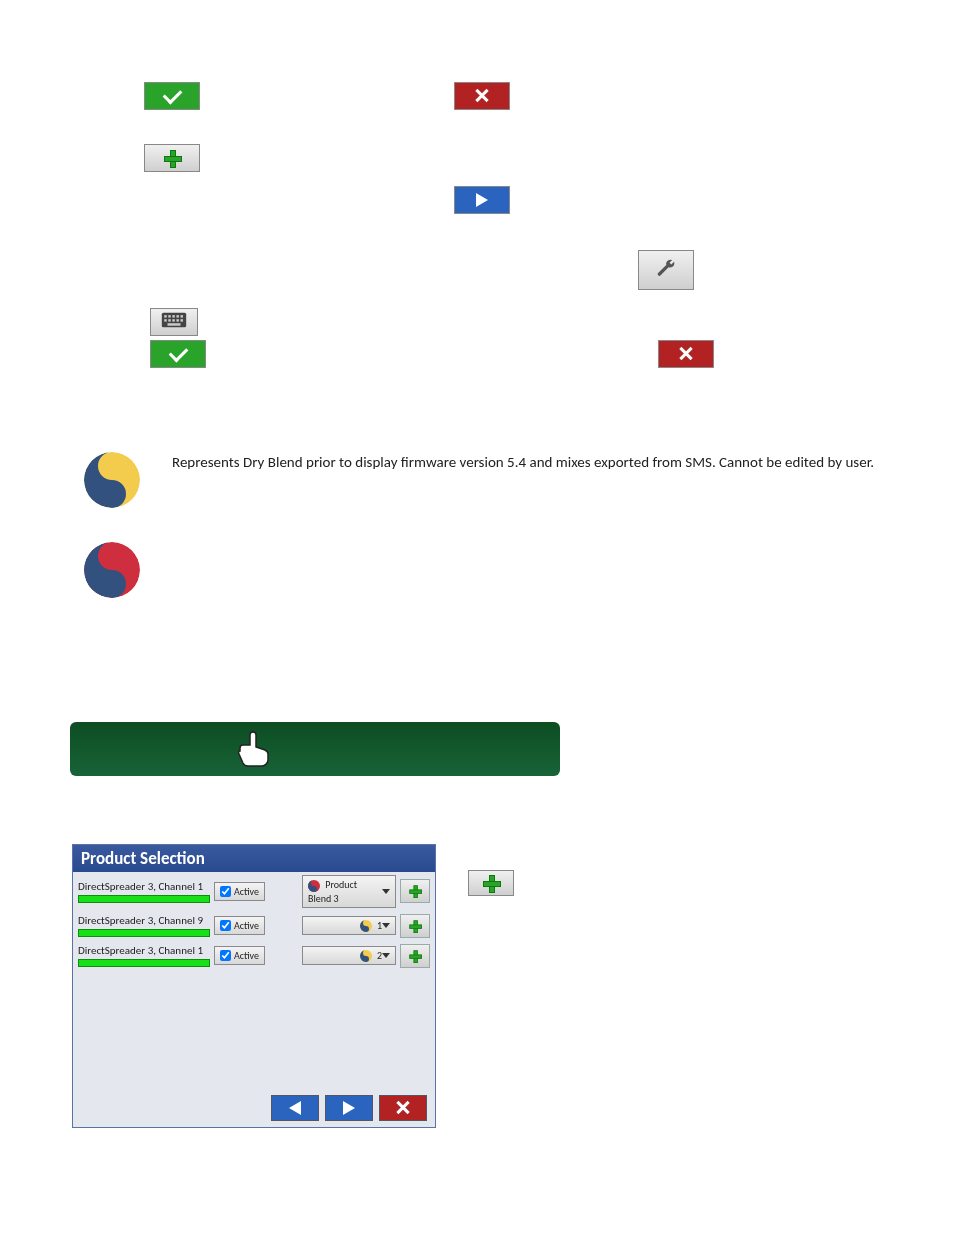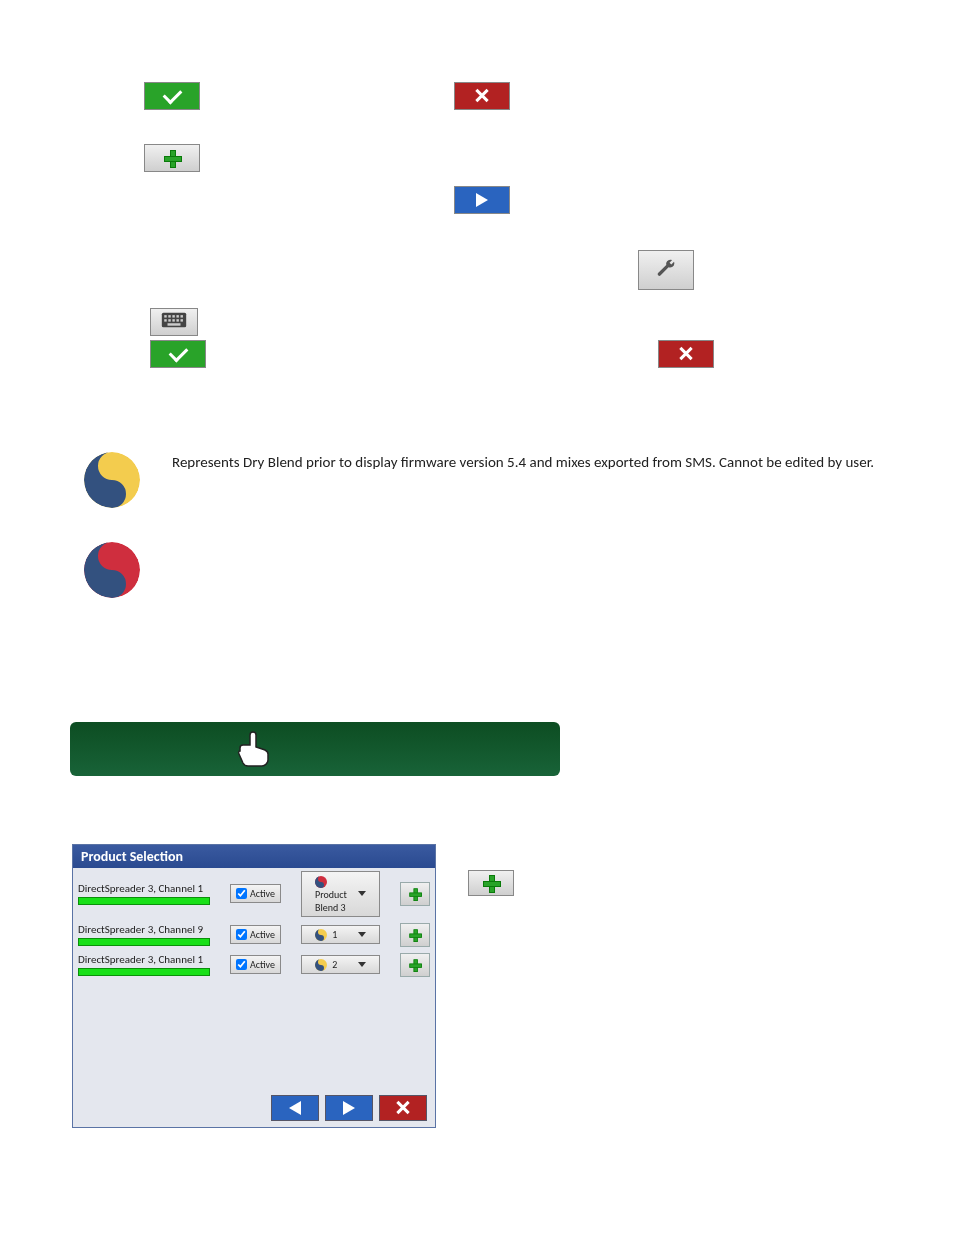--- a/index.html
+++ b/index.html
@@ -125,27 +125,27 @@
     border:1px solid #5a73a5;
     background:#e4e7ee;
     box-sizing:border-box;
     font-size:11px;
   }
   .win-title {
     background: linear-gradient(#3a5aa0,#2a4a90);
     color:#fff;
     font-weight:bold;
     padding:3px 8px;
-    font-size:14px;
+    font-size:17px;
   }
   .row {
     display:flex;
     align-items:center;
     padding:3px 5px;
-    gap:20px;
+    gap:4px;
   }
   .chanlabel {
     width:132px;
     position:relative;
   }
   .chanlabel .bar {
     height:6px;
     background:#18e018;
     margin-top:2px;
     border:1px solid #0a900a;
@@ -157,25 +157,26 @@
     background:linear-gradient(#f4f4f4,#d8d8d8);
     border:1px solid #8a8a8a;
     padding:2px 5px;
     font-size:10px;
   }
   .activebox input { margin:0; width:11px; height:11px; }
   .sel {
     flex:1;
     display:flex;
     align-items:center;
-    justify-content:space-between;
+    justify-content:flex-end;
     background:linear-gradient(#f4f4f4,#d8d8d8);
     border:1px solid #8a8a8a;
-    padding:2px 13px;
+    padding:2px 5px;
     font-size:10px;
+    margin-left:33px;
   }
   .sel .caret {
     width:0;height:0;
     border-left:4px solid transparent;
     border-right:4px solid transparent;
     border-top:5px solid #333;
   }
   .win-footer {
     position:absolute;
     bottom:6px;

